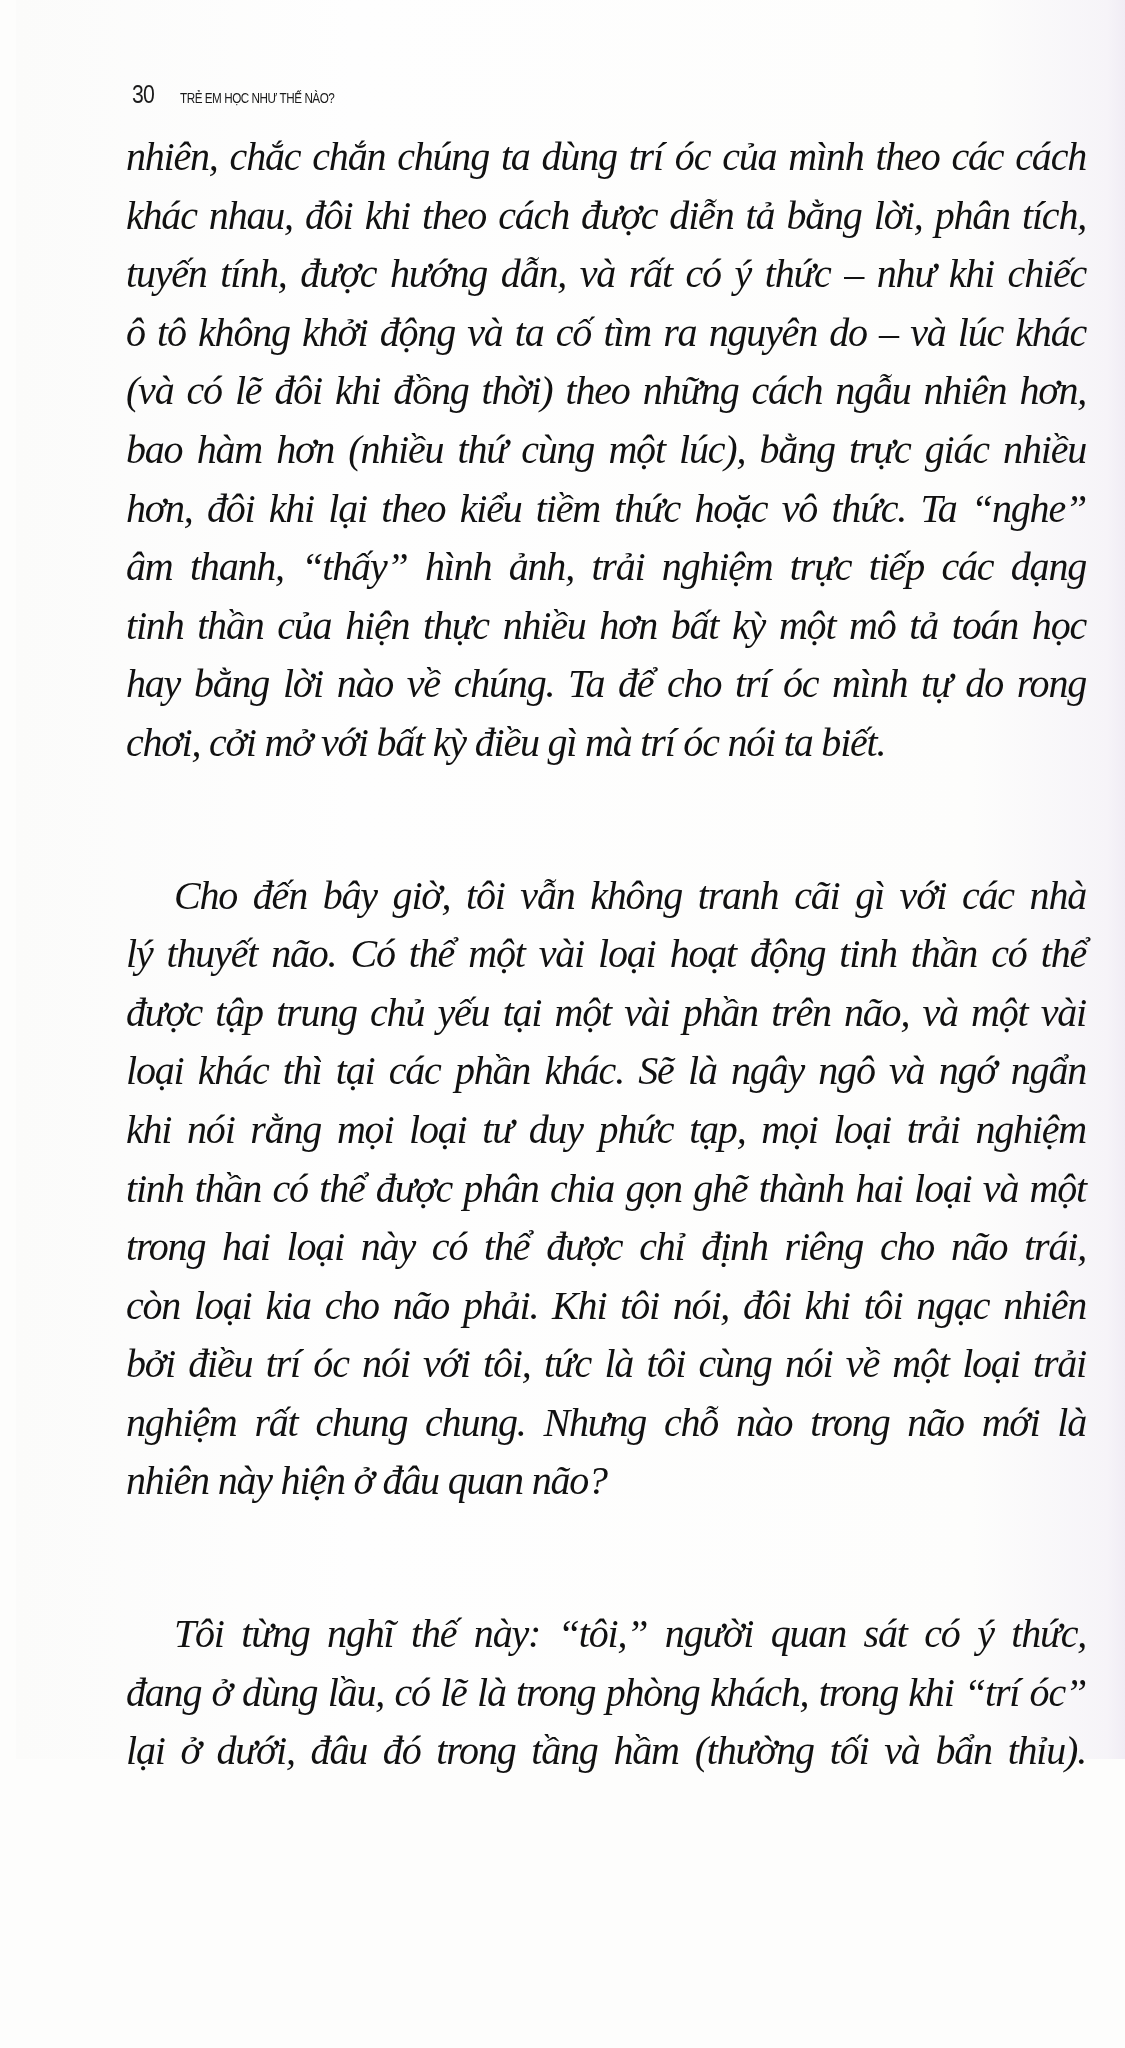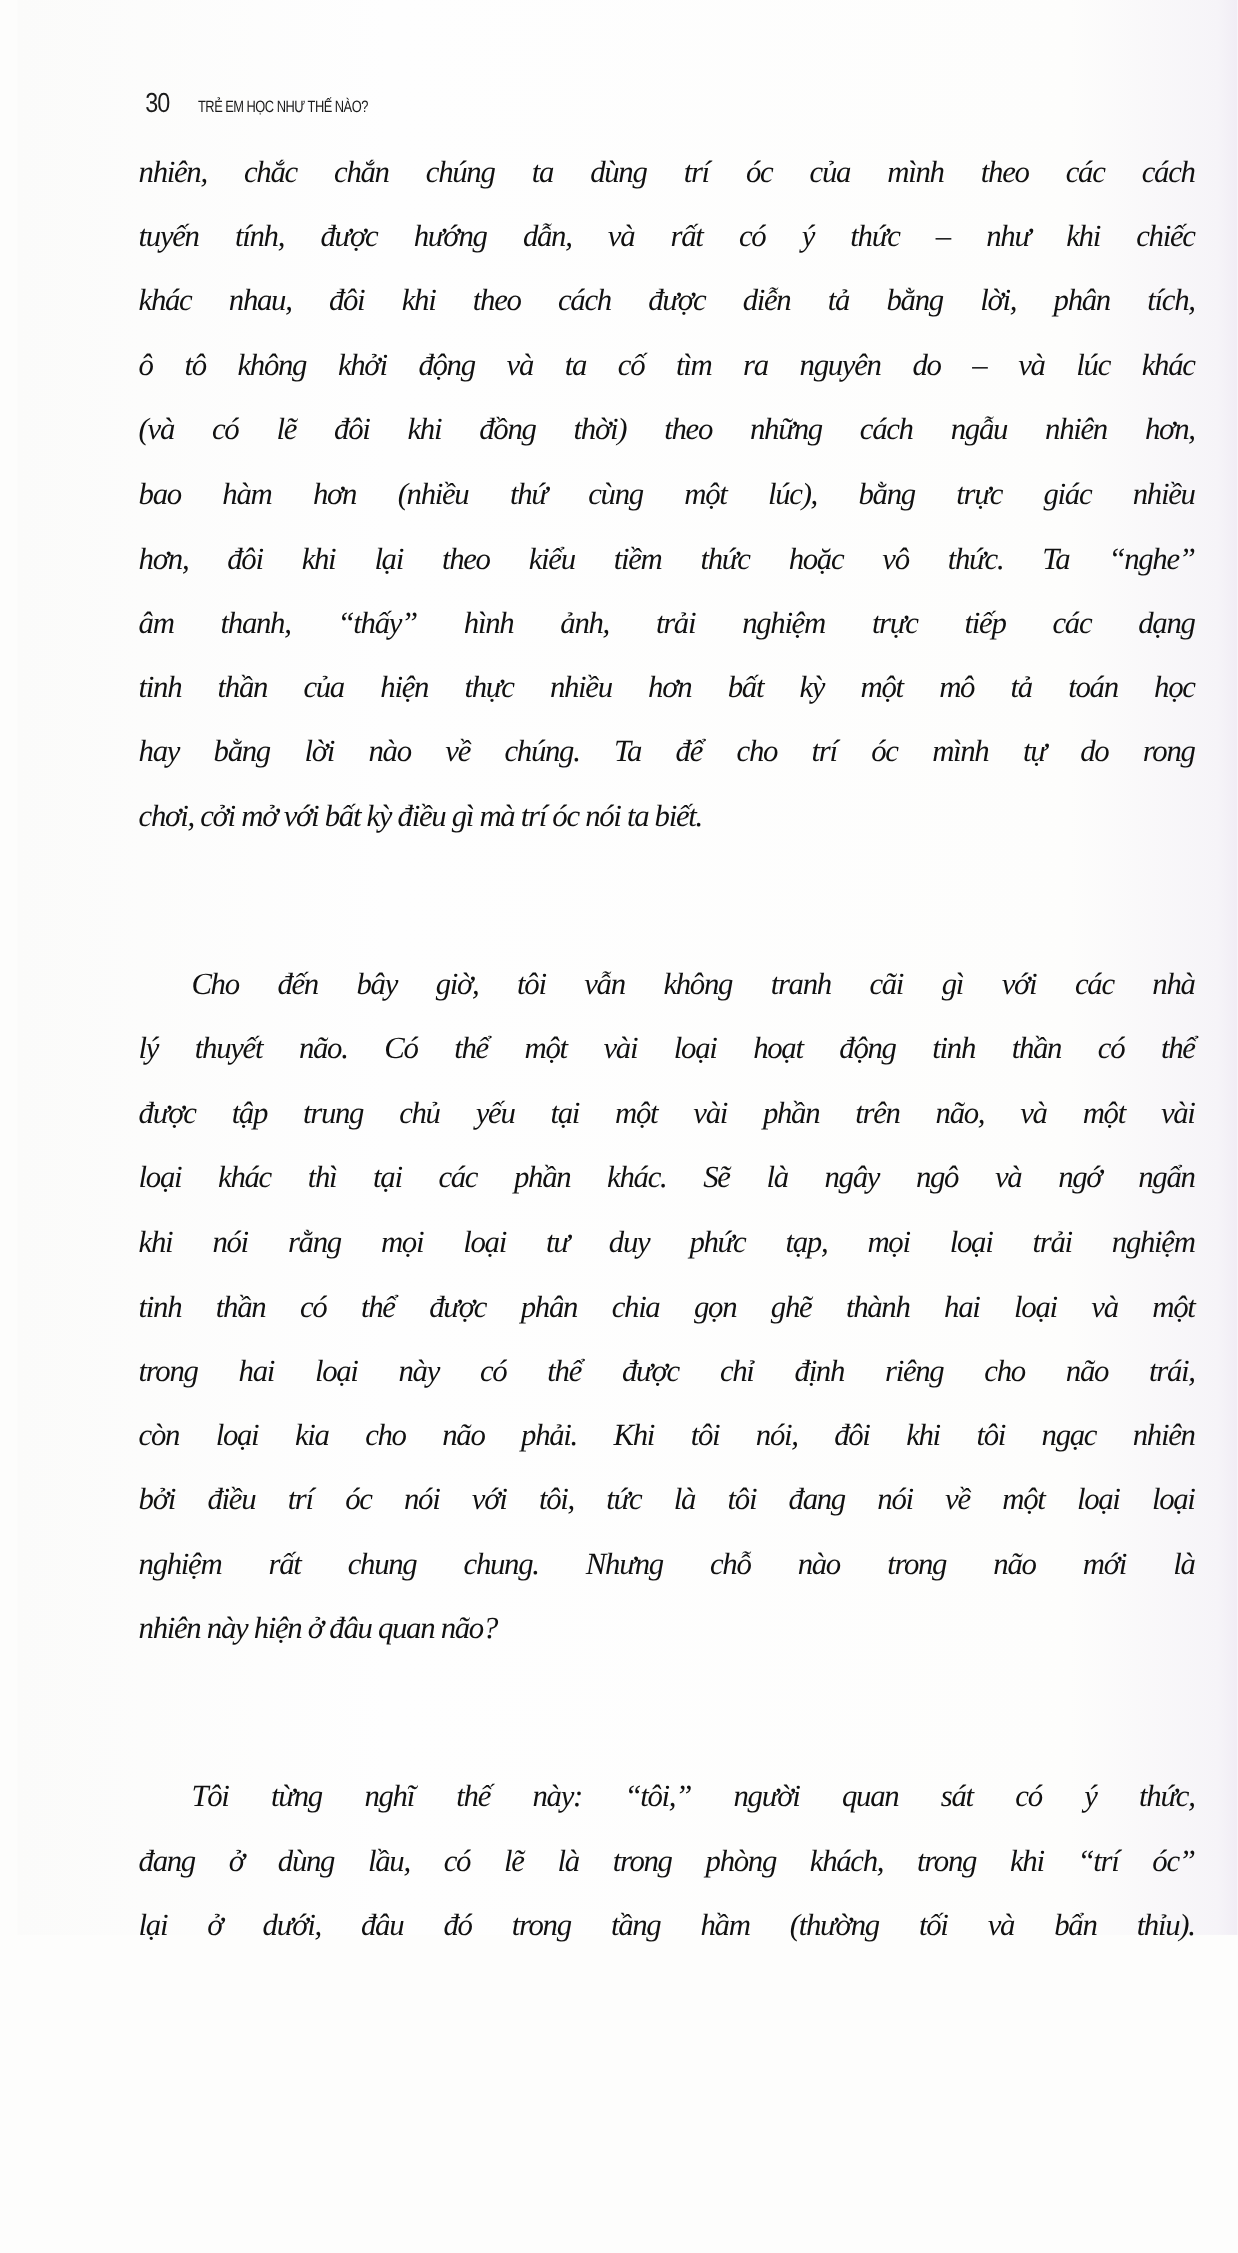--- a/index.html
+++ b/index.html
@@ -49,21 +49,21 @@
       top: 128px;
       width: 960px;
       font-family: "Liberation Serif", serif;
       font-style: italic;
       color: #111;
     }
     .line {
       display: block;
       height: 58.6px;
       line-height: 58.6px;
-      font-size: 28px;
+      font-size: 40px;
       white-space: nowrap;
       text-align: justify;
       text-align-last: justify;
       letter-spacing: -1.2px;
     }
     .line.last {
       text-align-last: left;
     }
     .line.indent {
       padding-left: 48px;
@@ -80,22 +80,22 @@
 
   <div class="running-head">
     <span class="page-number">30</span>
     <span class="book-title">TRẺ EM HỌC NHƯ THẾ NÀO?</span>
   </div>
 
   <div class="body-text">
 
     <div>
       <span class="line">nhiên, chắc chắn chúng ta dùng trí óc của mình theo các cách</span>
+      <span class="line">khác nhau, đôi khi theo cách được diễn tả bằng lời, phân tích,</span>
       <span class="line">tuyến tính, được hướng dẫn, và rất có ý thức – như khi chiếc</span>
-      <span class="line">khác nhau, đôi khi theo cách được diễn tả bằng lời, phân tích,</span>
       <span class="line">ô tô không khởi động và ta cố tìm ra nguyên do – và lúc khác</span>
       <span class="line">(và có lẽ đôi khi đồng thời) theo những cách ngẫu nhiên hơn,</span>
       <span class="line">bao hàm hơn (nhiều thứ cùng một lúc), bằng trực giác nhiều</span>
       <span class="line">hơn, đôi khi lại theo kiểu tiềm thức hoặc vô thức. Ta “nghe”</span>
       <span class="line">âm thanh, “thấy” hình ảnh, trải nghiệm trực tiếp các dạng</span>
       <span class="line">tinh thần của hiện thực nhiều hơn bất kỳ một mô tả toán học</span>
       <span class="line">hay bằng lời nào về chúng. Ta để cho trí óc mình tự do rong</span>
       <span class="line last">chơi, cởi mở với bất kỳ điều gì mà trí óc nói ta biết.</span>
     </div>
 
@@ -103,21 +103,21 @@
 
     <div>
       <span class="line indent">Cho đến bây giờ, tôi vẫn không tranh cãi gì với các nhà</span>
       <span class="line">lý thuyết não. Có thể một vài loại hoạt động tinh thần có thể</span>
       <span class="line">được tập trung chủ yếu tại một vài phần trên não, và một vài</span>
       <span class="line">loại khác thì tại các phần khác. Sẽ là ngây ngô và ngớ ngẩn</span>
       <span class="line">khi nói rằng mọi loại tư duy phức tạp, mọi loại trải nghiệm</span>
       <span class="line">tinh thần có thể được phân chia gọn ghẽ thành hai loại và một</span>
       <span class="line">trong hai loại này có thể được chỉ định riêng cho não trái,</span>
       <span class="line">còn loại kia cho não phải. Khi tôi nói, đôi khi tôi ngạc nhiên</span>
-      <span class="line">bởi điều trí óc nói với tôi, tức là tôi đang nói về một loại loại</span>
+      <span class="line">bởi điều trí óc nói với tôi, tức là tôi cùng nói về một loại trải</span>
       <span class="line">nghiệm rất chung chung. Nhưng chỗ nào trong não mới là</span>
       <span class="line last">nhiên này hiện ở đâu quan não?</span>
     </div>
 
     <div class="para-gap"></div>
 
     <div>
       <span class="line indent">Tôi từng nghĩ thế này: “tôi,” người quan sát có ý thức,</span>
       <span class="line">đang ở dùng lầu, có lẽ là trong phòng khách, trong khi “trí óc”</span>
       <span class="line">lại ở dưới, đâu đó trong tầng hầm (thường tối và bẩn thỉu).</span>

